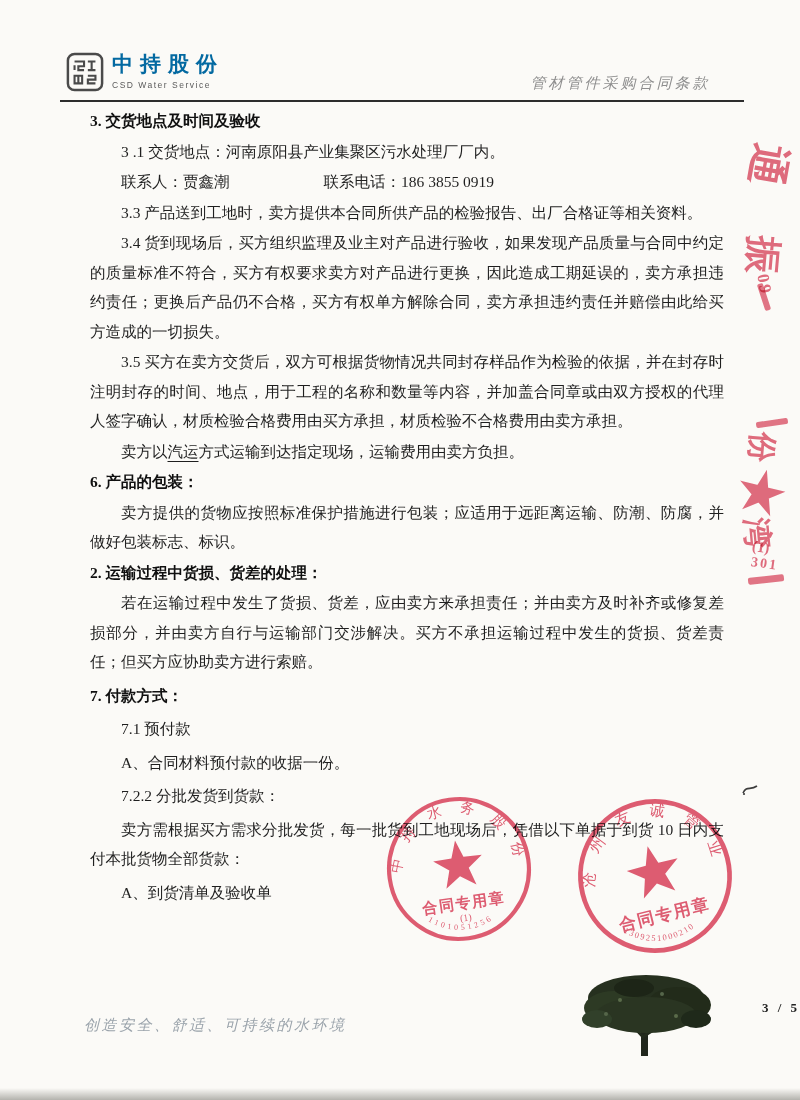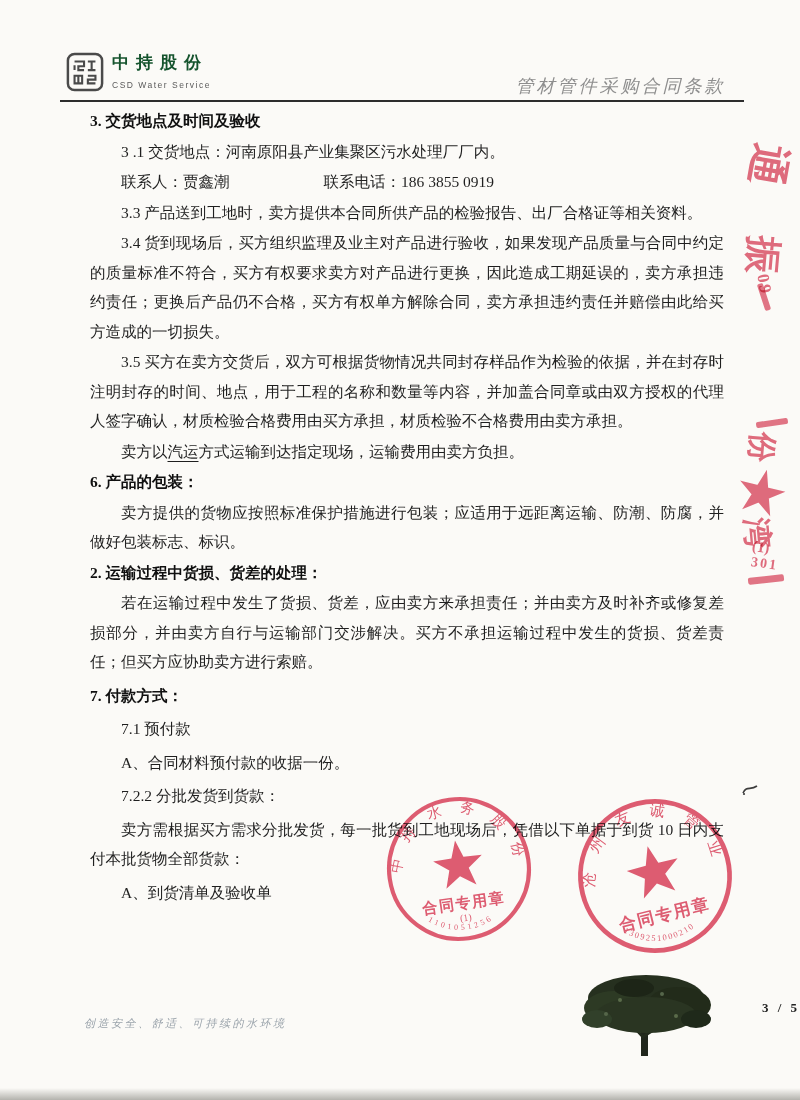--- a/index.html
+++ b/index.html
@@ -5,23 +5,23 @@
   html,body{margin:0;padding:0;background:#e9e9e6;}
   .page{
     position:relative;width:800px;height:1100px;margin:0 auto;
     background:#fbfaf7;overflow:hidden;
     font-family:"Liberation Serif","DejaVu Serif",serif;color:#1f1f1f;
   }
   
   .logo-wrap{position:absolute;left:66px;top:52px;display:flex;align-items:flex-start;}
   .logo-icon{width:38px;height:40px;}
   .logo-text{margin-left:8px;}
-  .brand{font-family:Liberation Mono, monospace;font-size:17px;letter-spacing:7px;color:#14532d;font-weight:600;line-height:24px;}
+  .brand{font-family:Liberation Sans, sans-serif;font-size:21px;letter-spacing:7px;color:#0369a1;font-weight:600;line-height:24px;}
   .brand-sub{font-family:"Liberation Sans","DejaVu Sans",sans-serif;font-size:8.5px;letter-spacing:1.5px;color:#5a5a5a;margin-top:4px;}
-  .doc-title{position:absolute;top:74px;left:498px;width:245px;text-align:center;font-size:18px;color:#8e8e8e;letter-spacing:3px;font-style:italic;}
+  .doc-title{position:absolute;top:74px;left:498px;width:245px;text-align:center;font-size:15px;color:#8e8e8e;letter-spacing:3px;font-style:italic;}
   .header-rule{position:absolute;top:100px;left:60px;right:56px;border-top:2.5px solid #2d2d2d;}
   
   .doc{position:absolute;left:78px;top:106px;width:646px;font-size:15.5px;line-height:29.5px;text-align:justify;}
   .doc p{margin:0 0 1px 12px;}
   .hd{font-weight:bold;color:#101010;}
   .ind{text-indent:2em;}
   .contact{text-indent:2em;}
   .contact .phone{margin-left:94px;}
   .u{text-decoration:underline;text-underline-offset:4px;}
   .b{font-weight:bold;}
@@ -29,21 +29,21 @@
   
   .stamp{position:absolute;mix-blend-mode:multiply;opacity:.88;color:#dd4862;}
   .stamp-left{left:383px;top:793px;transform:rotate(-8deg);}
   .stamp-right{left:574px;top:795px;transform:rotate(-14deg);}
   .stamp text,.stamp textPath{fill:currentColor;font-family:"Liberation Serif","DejaVu Serif",serif;}
   
   .frag{position:absolute;color:#db4860;mix-blend-mode:multiply;opacity:.8;font-weight:bold;line-height:1;}
   .frag-bar{position:absolute;background:#db4860;mix-blend-mode:multiply;opacity:.75;border-radius:2px;}
   
   .page-num{position:absolute;left:0;right:0;top:1000px;text-align:right;font-size:13px;font-weight:bold;letter-spacing:3px;color:#222;}
-  .slogan{position:absolute;left:84px;top:1016px;font-size:11px;font-style:italic;letter-spacing:2.5px;color:#9aa3ab;}
+  .slogan{position:absolute;left:84px;top:1016px;font-size:15px;font-style:italic;letter-spacing:2.5px;color:#9aa3ab;}
   .tree{position:absolute;left:576px;top:972px;}
   .pen-mark{position:absolute;left:740px;top:782px;}
   .scan-edge{position:absolute;left:0;right:0;bottom:0;height:12px;
     background:linear-gradient(to bottom,rgba(120,120,112,0),rgba(120,120,112,.55));}
 </style>
 </head>
 <body>
 
 <div class="page">
 

